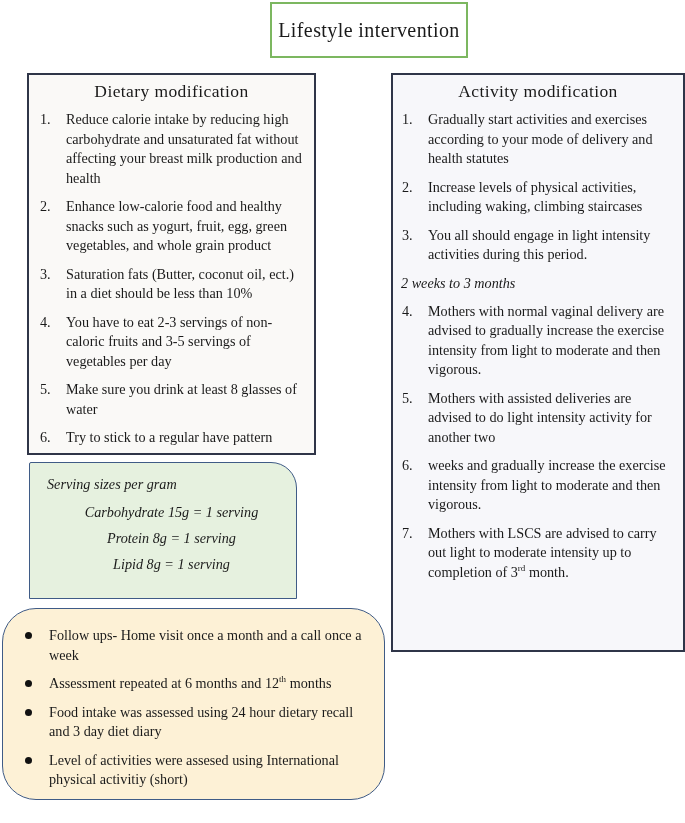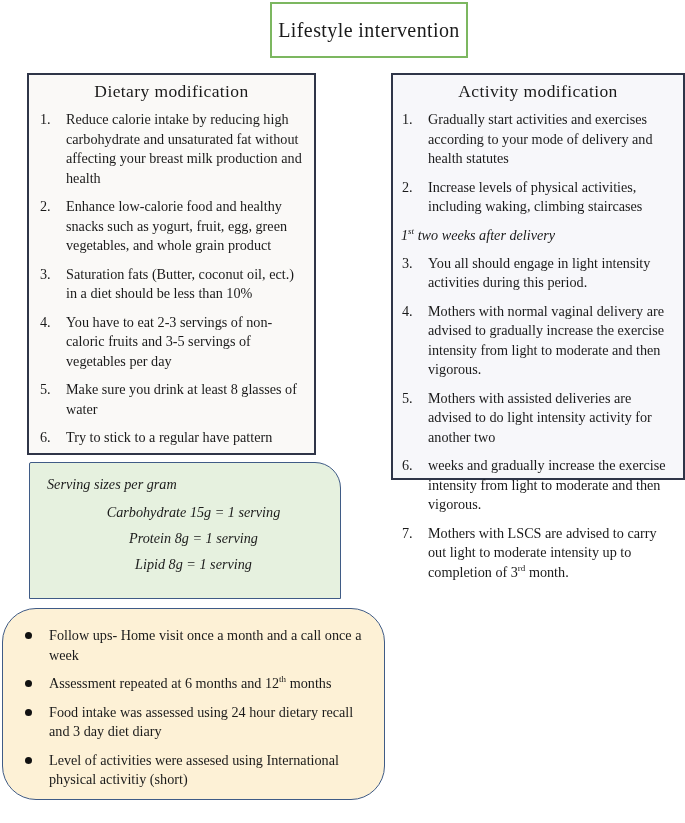--- a/index.html
+++ b/index.html
@@ -15,42 +15,42 @@
       border: 2px solid #7cb760; background: #fff;
       display: flex; align-items: center; justify-content: center;
       font-size: 20px; letter-spacing: 0.4px;
     }
     #diet-box {
       left: 27px; top: 73px; width: 289px; height: 382px;
       border: 2px solid #2f3548; background: #faf9f7;
       padding: 6px 10px 16px 10px;
     }
     #activity-box {
-      left: 391px; top: 73px; width: 294px; height: 407px;
+      left: 391px; top: 73px; width: 294px; height: 579px;
       border: 2px solid #2f3548; background: #f7f7fa;
       padding: 6px 8px 0 8px;
     }
     .box-heading {
       text-align: center; font-size: 17.5px; letter-spacing: 0.4px;
       margin: 0 0 9px 0; line-height: 20px;
     }
     ol.items { list-style: none; margin: 0; padding: 0; }
     ol.items li {
       display: flex; font-size: 14.2px; line-height: 19.5px;
       margin-bottom: 9px;
     }
     ol.items li .num { width: 26px; flex: 0 0 26px; padding-left: 1px; }
     ol.items li .txt { flex: 1; }
     .subhead {
       font-style: italic; font-size: 14.2px; line-height: 19px;
       margin: 0 0 9px 0;
     }
     sup { font-size: 9px; line-height: 0; }
     #serving-box {
-      left: 29px; top: 462px; width: 312px; height: 137px;
+      left: 29px; top: 462px; width: 268px; height: 137px;
       border: 1.5px solid #3f5b86; background: #e6f1df;
       border-radius: 2px 26px 0 0;
       padding: 12px 0 0 17px;
       font-style: italic; font-size: 14.2px;
     }
     #serving-box .s-title { margin-bottom: 9px; line-height: 19px; }
     #serving-box .s-line { line-height: 19px; margin-bottom: 7px; text-align: center; }
     #followup-box {
       left: 2px; top: 608px; width: 383px; height: 192px;
       border: 1.5px solid #3f5b86; background: #fdf1d6;
@@ -140,27 +140,27 @@
   <ol class="items">
     <li>
         <span class="num">1.</span>
         <span class="txt">Gradually start activities and exercises according to your mode of delivery and health statutes</span>
       </li>
     <li>
         <span class="num">2.</span>
         <span class="txt">Increase levels of physical activities, including waking, climbing staircases</span>
       </li>
   </ol>
-  <div class="subhead"><span>1</span><sup>st</sup><span> two weeks after delivery</span></div>
   <ol class="items">
     <li>
         <span class="num">3.</span>
         <span class="txt">You all should engage in light intensity activities during this period.</span>
       </li>
   </ol>
+  <div class="subhead">2 weeks to 3 months</div>
   <ol class="items">
     <li>
         <span class="num">4.</span>
         <span class="txt">Mothers with normal vaginal delivery are advised to gradually increase the exercise intensity from light to moderate and then vigorous.</span>
       </li>
     <li>
         <span class="num">5.</span>
         <span class="txt">Mothers with assisted deliveries are advised to do light intensity activity for another two</span>
       </li>
     <li>

